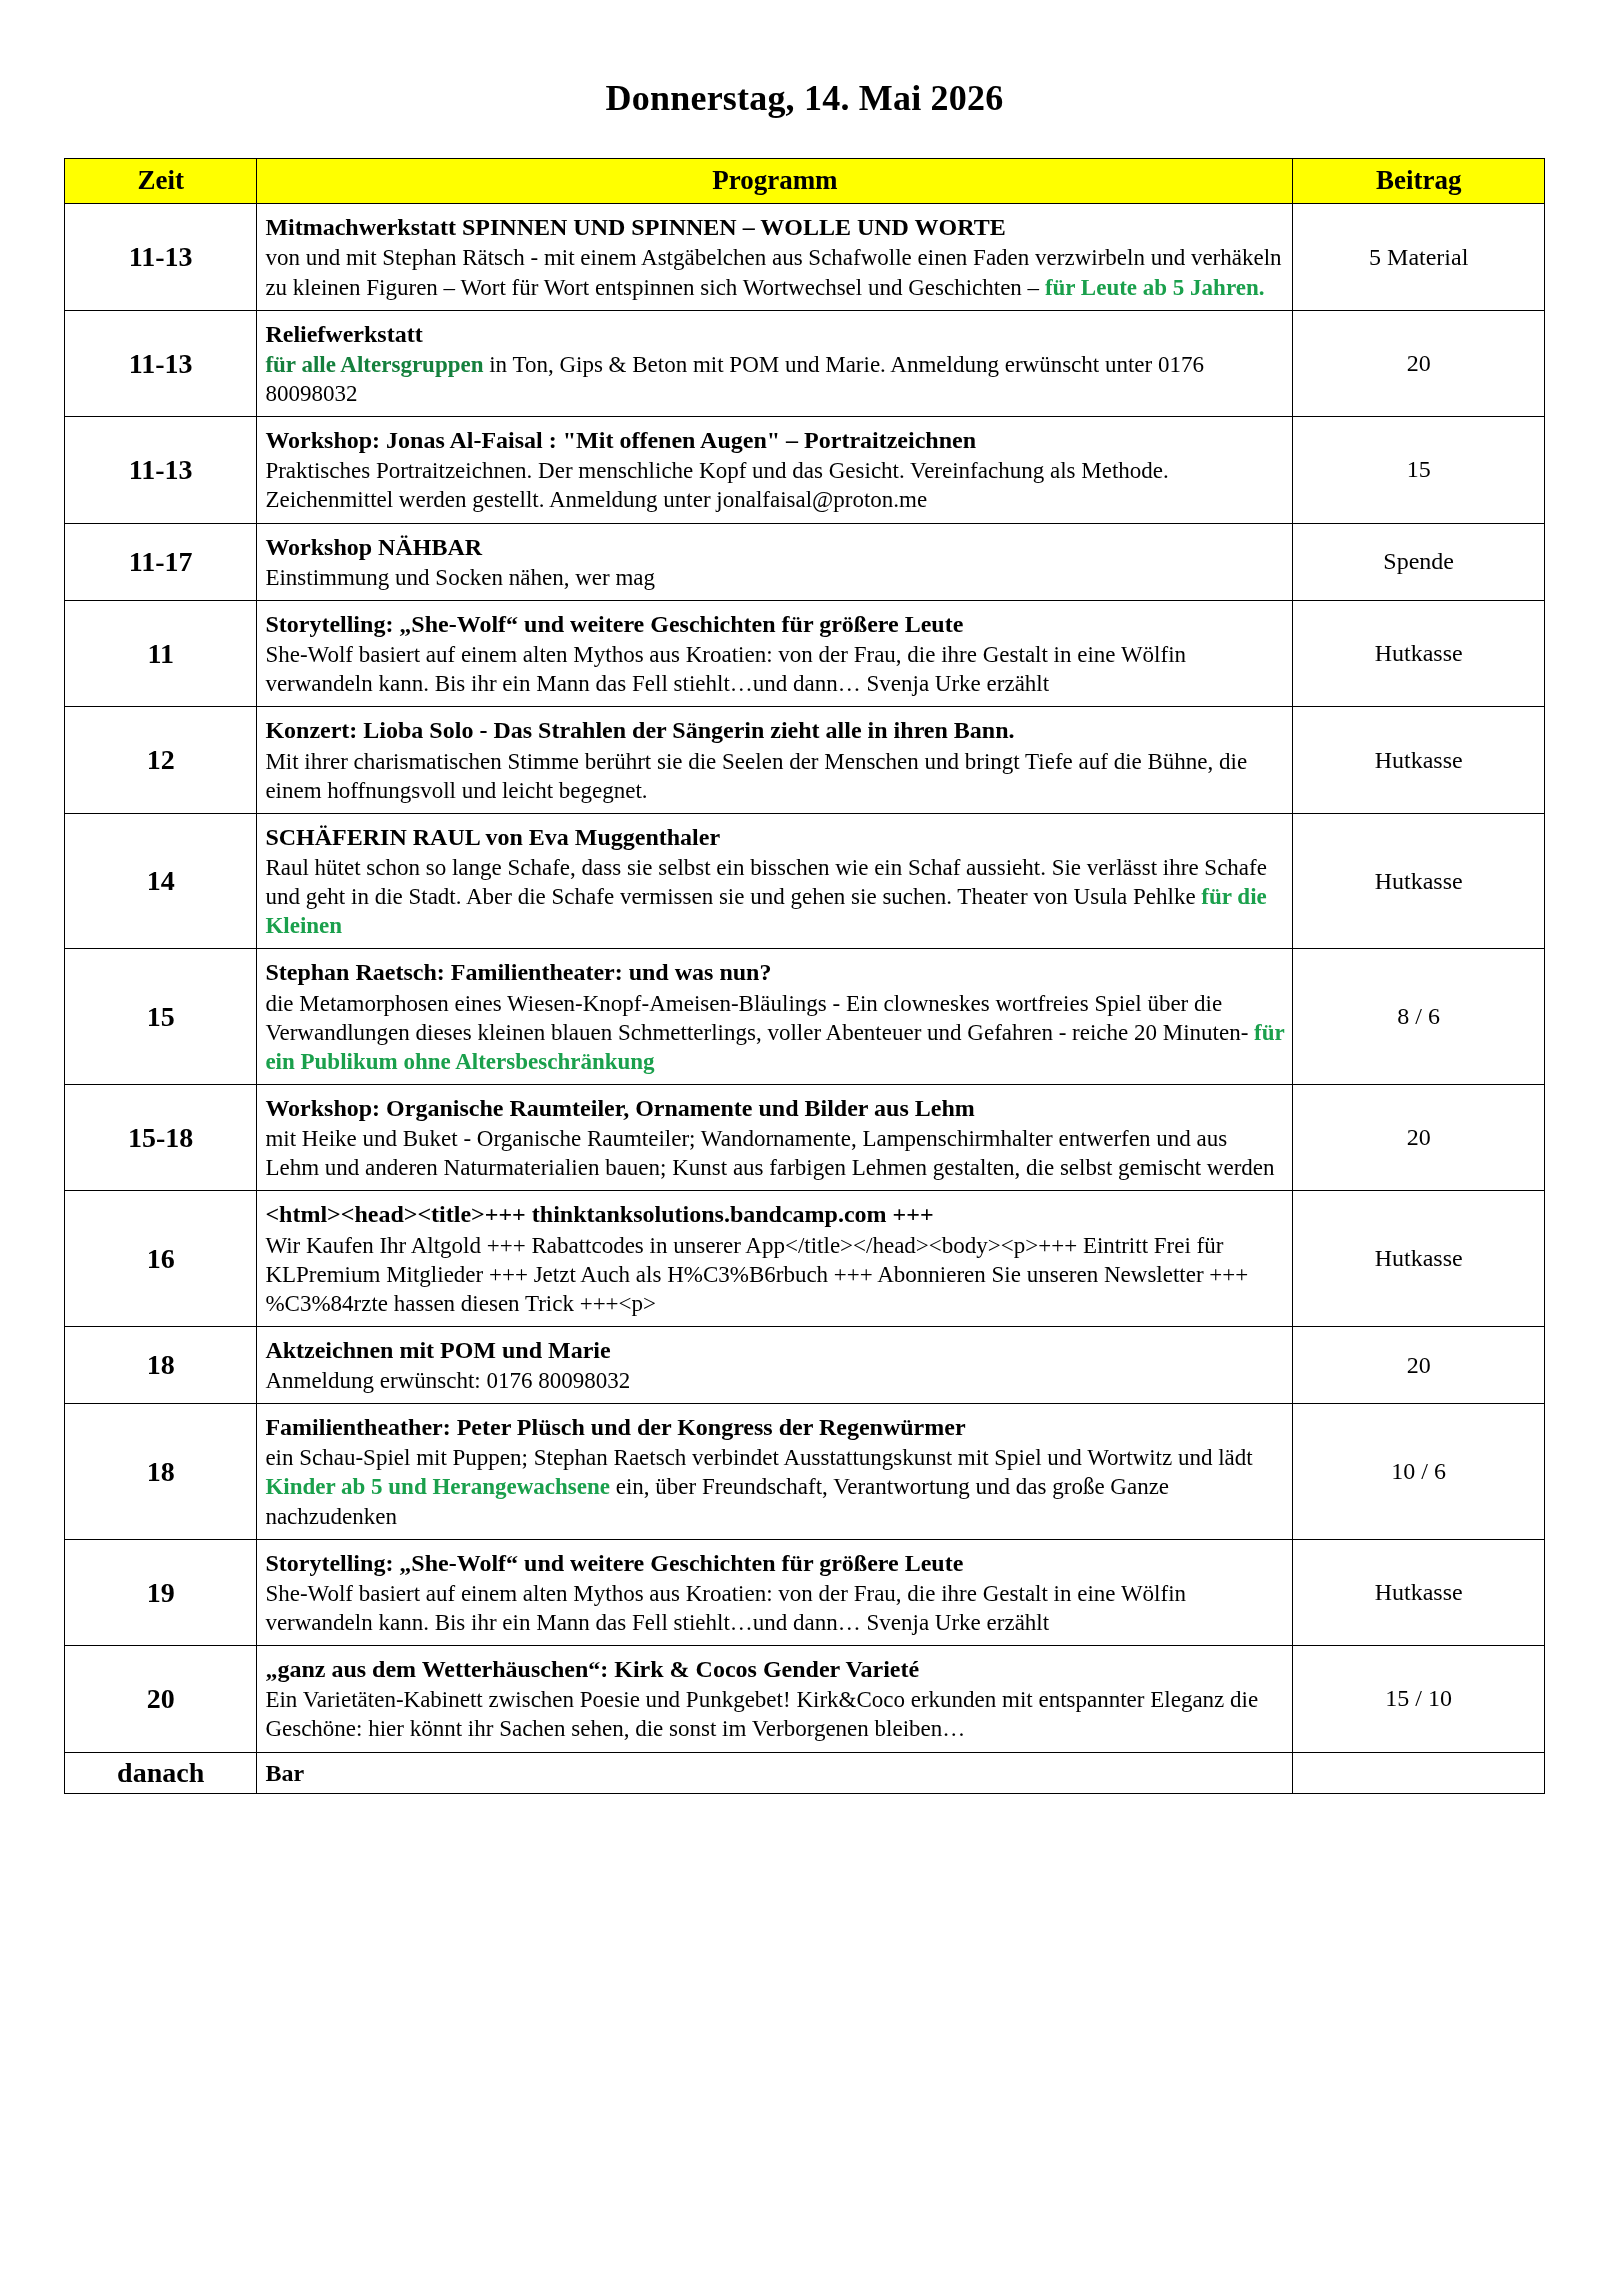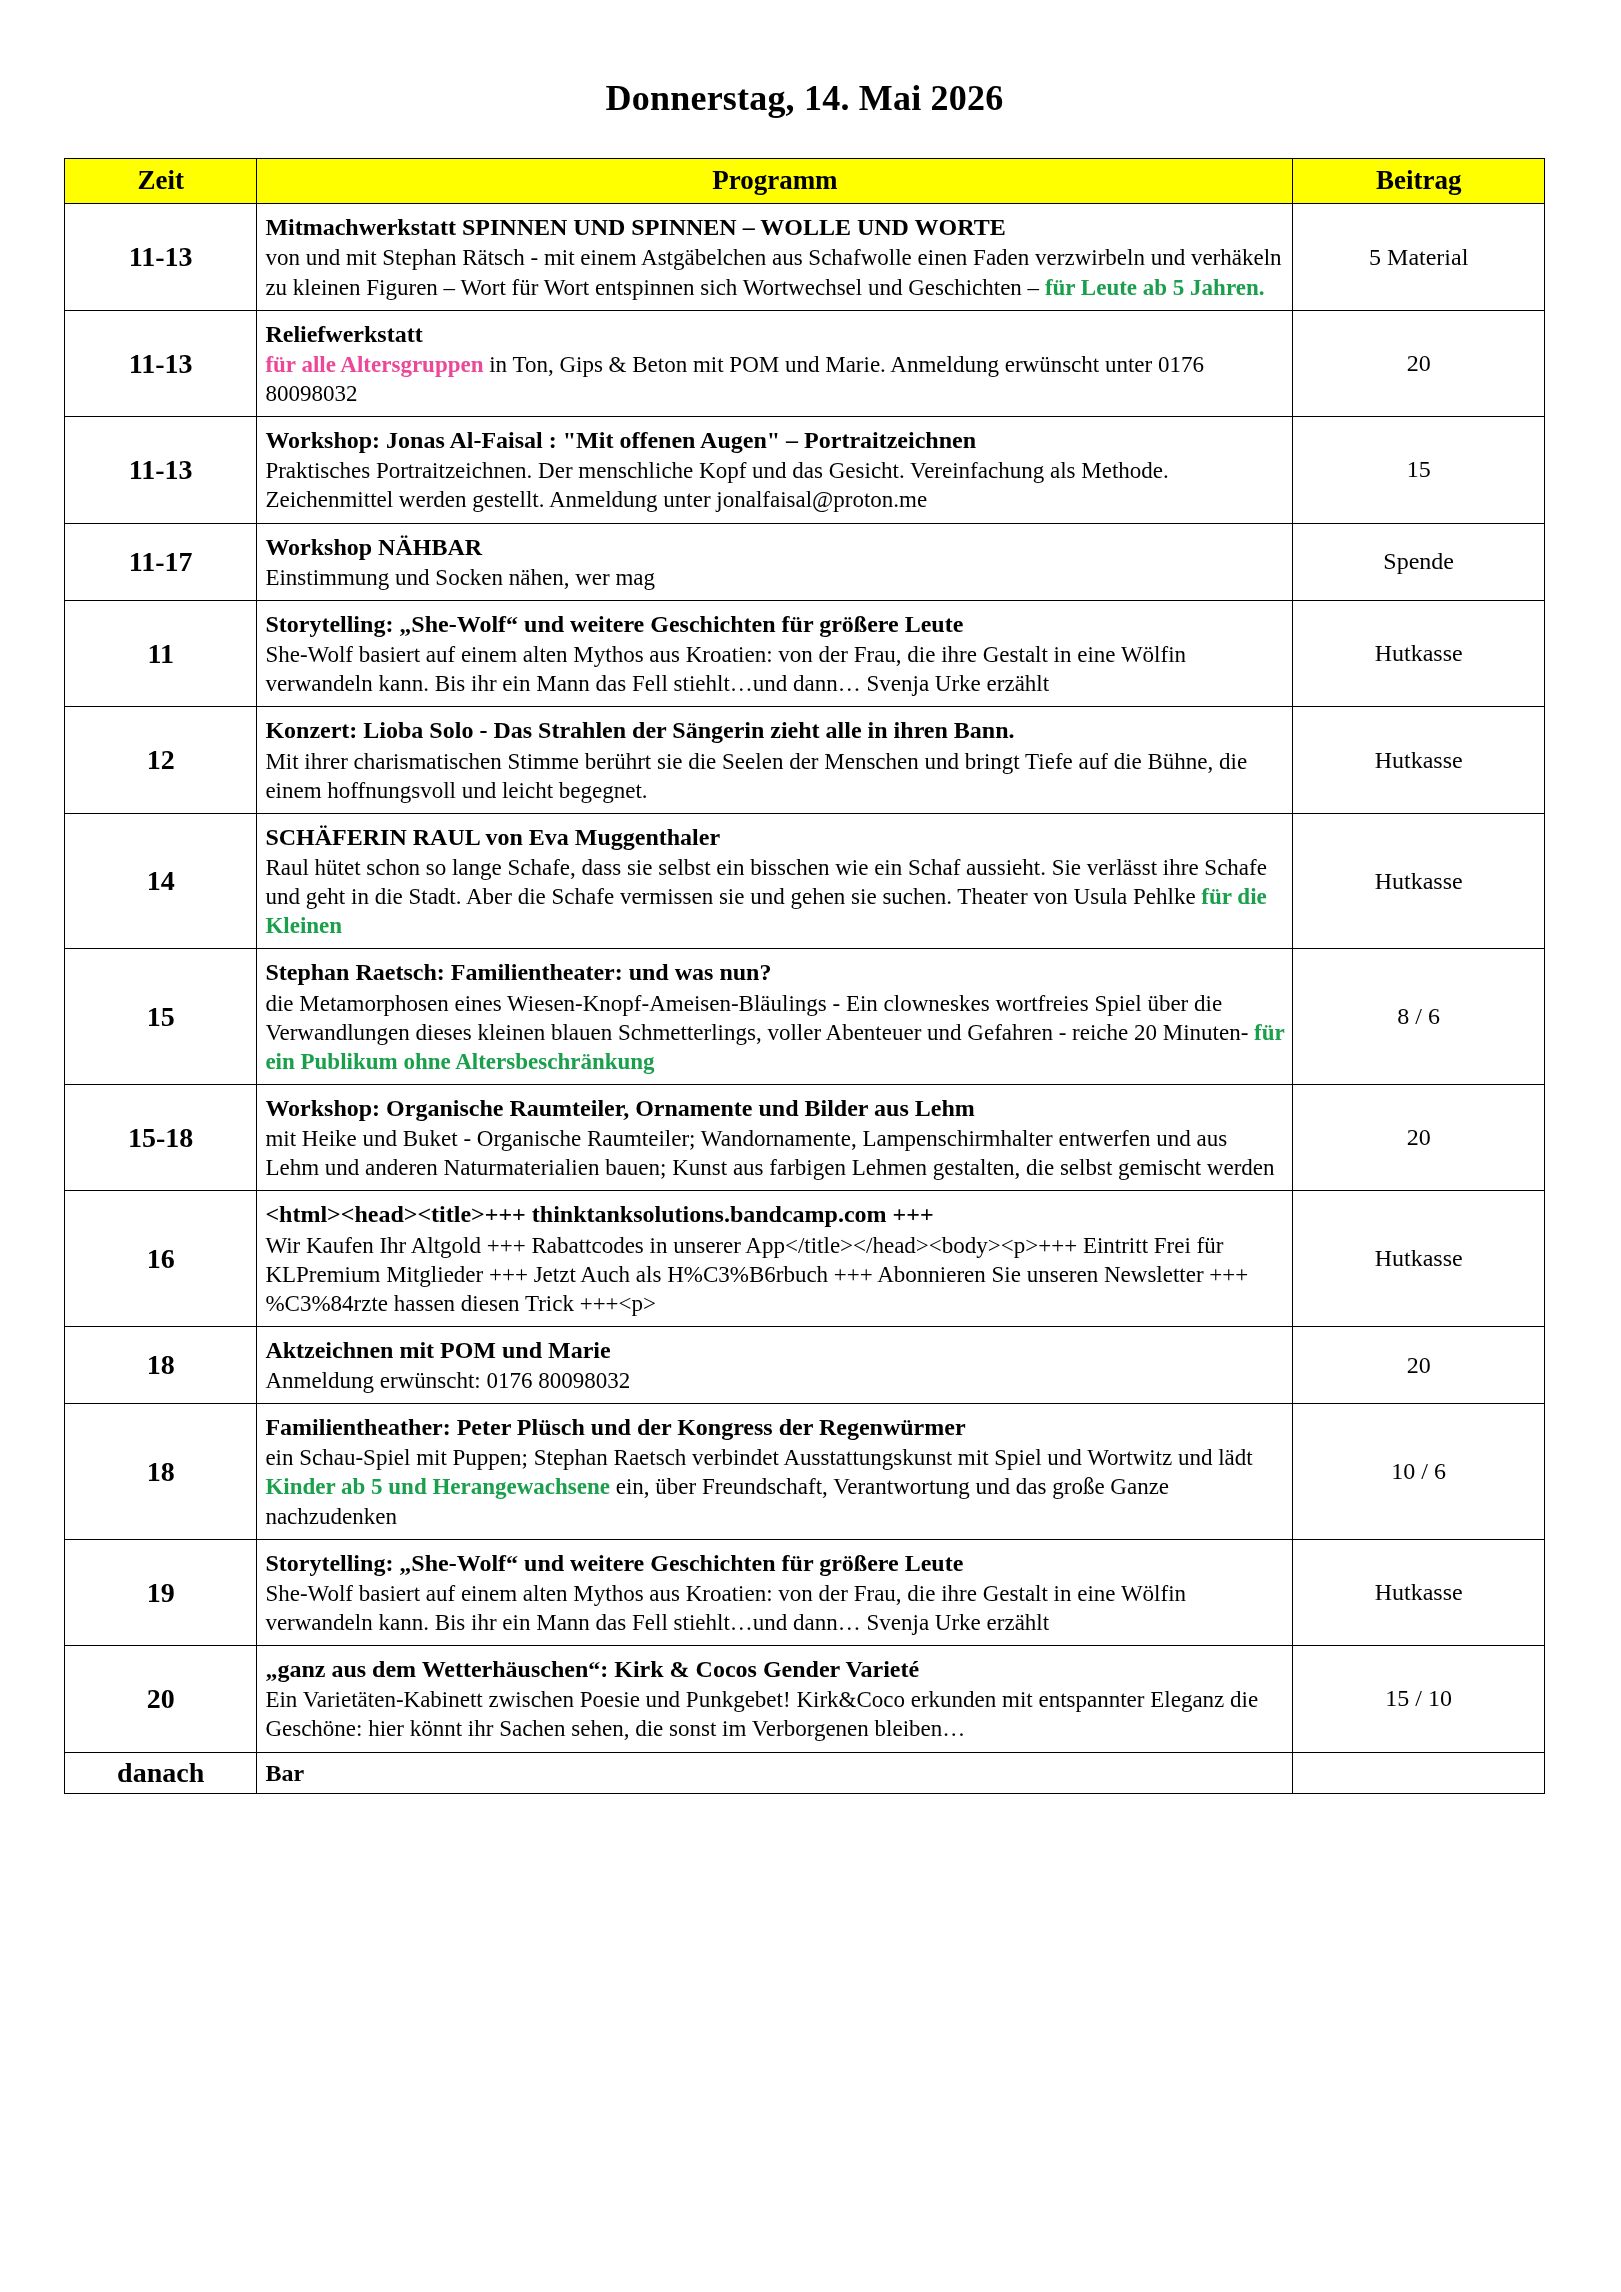--- a/index.html
+++ b/index.html
@@ -126,21 +126,21 @@
           <td class="prog">
             <span class="p-title">Mitmachwerkstatt SPINNEN UND SPINNEN – WOLLE UND WORTE</span>
             <span class="p-desc"><span>von und mit Stephan Rätsch -  mit einem Astgäbelchen aus Schafwolle einen Faden verzwirbeln und verhäkeln zu kleinen Figuren – Wort für Wort entspinnen sich Wortwechsel und Geschichten – </span><span class="hl" style="color: rgb(26, 160, 76);">für Leute ab 5 Jahren.</span></span>
           </td>
           <td class="beitrag">5 Material</td>
         </tr>
         <tr>
           <td class="zeit">11-13</td>
           <td class="prog">
             <span class="p-title">Reliefwerkstatt</span>
-            <span class="p-desc"><span class="hl" style="color: #ec4899;">für alle Altersgruppen</span><span> in Ton, Gips &amp; Beton mit POM und Marie. Anmeldung erwünscht unter 0176 80098032</span></span>
+            <span class="p-desc"><span class="hl" style="color: #15803d;">für alle Altersgruppen</span><span> in Ton, Gips &amp; Beton mit POM und Marie. Anmeldung erwünscht unter 0176 80098032</span></span>
           </td>
           <td class="beitrag">20</td>
         </tr>
         <tr>
           <td class="zeit">11-13</td>
           <td class="prog">
             <span class="p-title">Workshop: Jonas Al-Faisal : "Mit offenen Augen" – Portraitzeichnen</span>
             <span class="p-desc"><span>Praktisches Portraitzeichnen. Der menschliche Kopf und das Gesicht. Vereinfachung als Methode. Zeichenmittel werden gestellt. Anmeldung unter jonalfaisal@proton.me</span></span>
           </td>
           <td class="beitrag">15</td>

